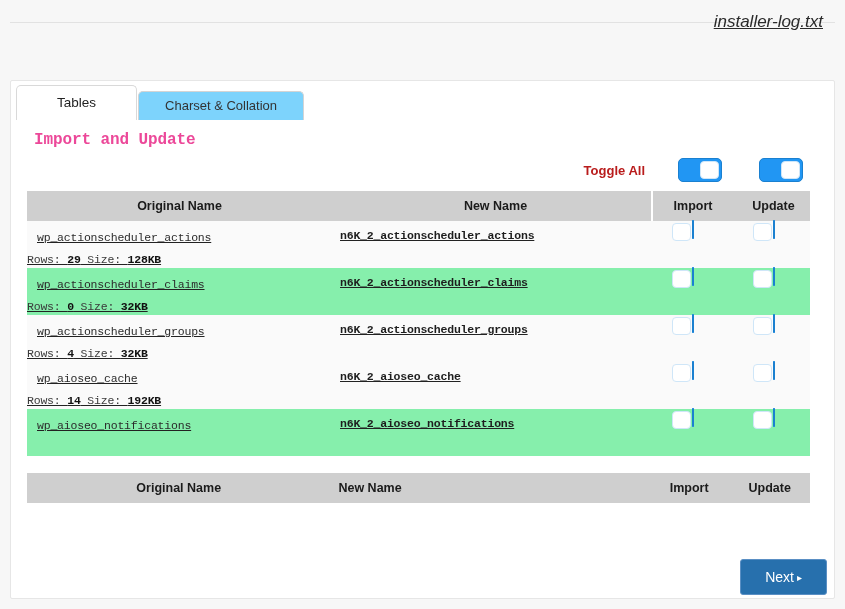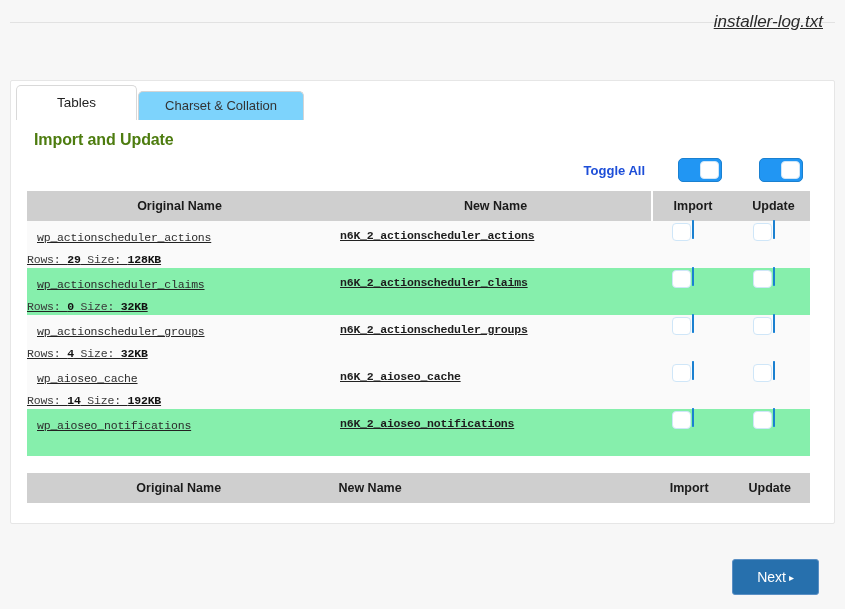--- a/index.html
+++ b/index.html
@@ -44,21 +44,21 @@
     margin: 12px 10px 0 10px;
     border-top: 1px solid #e2e2e2;
   }
 
   
   .card {
     position: absolute;
     left: 10px;
     top: 80px;
     width: 825px;
-    height: 444px;
+    height: 519px;
     background: #ffffff;
     border: 1px solid #e6e6e6;
     border-radius: 2px;
   }
 
   
   .tabs {
     display: flex;
     align-items: flex-end;
     height: 32px;
@@ -86,36 +86,37 @@
     font-size: 13.5px;
     border-color: #d9d9d9;
     z-index: 2;
   }
 
   
   .card-body { padding: 0 13px; }
   .section-title {
     font-size: 16px;
     font-weight: bold;
-    color: #4d7c0f;
+    color: #ec4899;
     margin: 12px 0 0 10px;
     letter-spacing: -0.1px;
+    font-family: Liberation Mono, monospace;
   }
 
   .toggle-all-row {
     display: flex;
     align-items: center;
     justify-content: flex-end;
     height: 42px;
     padding-right: 0px;
   }
   .toggle-all-label {
     font-size: 13px;
     font-weight: bold;
-    color: #1d4ed8;
+    color: #b91c1c;
     margin-right: 14px;
   }
   .ta-cell {
     width: 81px;
     display: flex;
     justify-content: center;
     align-items: center;
   }
 
   
@@ -215,21 +216,21 @@
     color: #1b1b1b;
   }
   .fh-orig { width: 305px; text-align: center; }
   .fh-new  { width: 320px; text-align: left; padding-left: 8px; }
   .fh-imp  { width: 81px; text-align: center; }
   .fh-upd  { width: 81px; text-align: center; }
 
   
   .footer {
     position: absolute;
-    right: 18px;
+    right: 10px;
     bottom: 14px;
     width: 825px;
     display: flex;
     justify-content: flex-end;
     padding-right: 8px;
   }
   .next-btn {
     background: #2770ad;
     color: #ffffff;
     border: 1px solid #5a8fc4;

